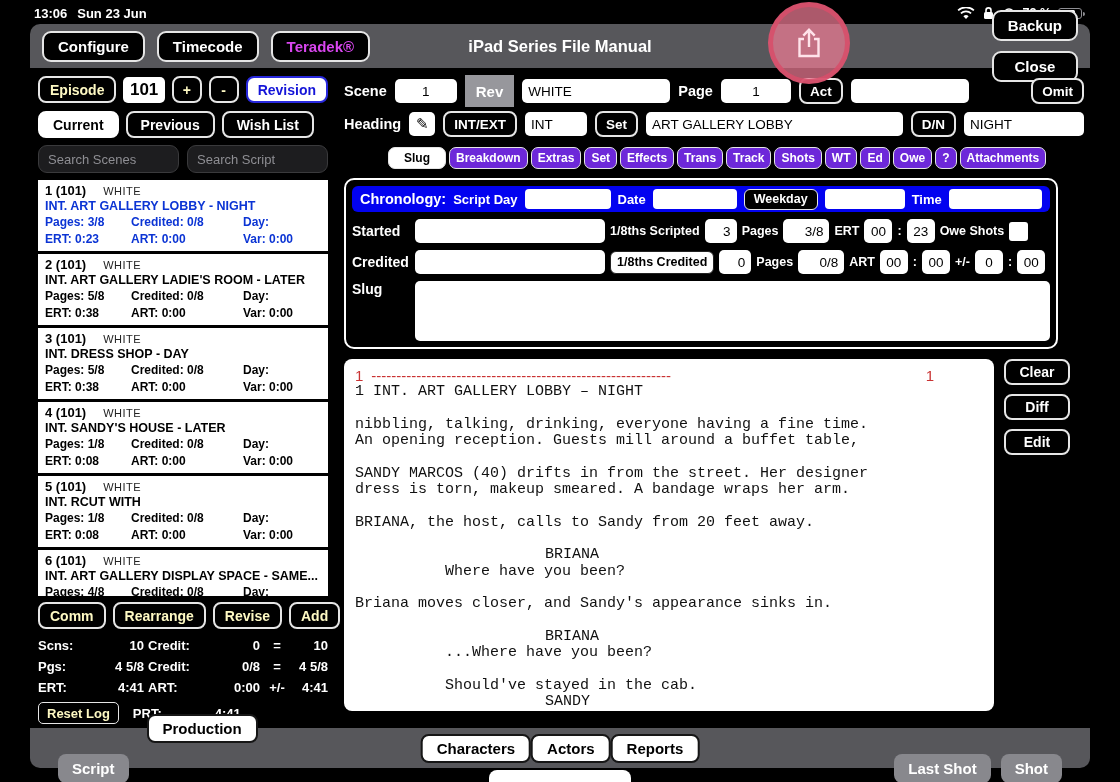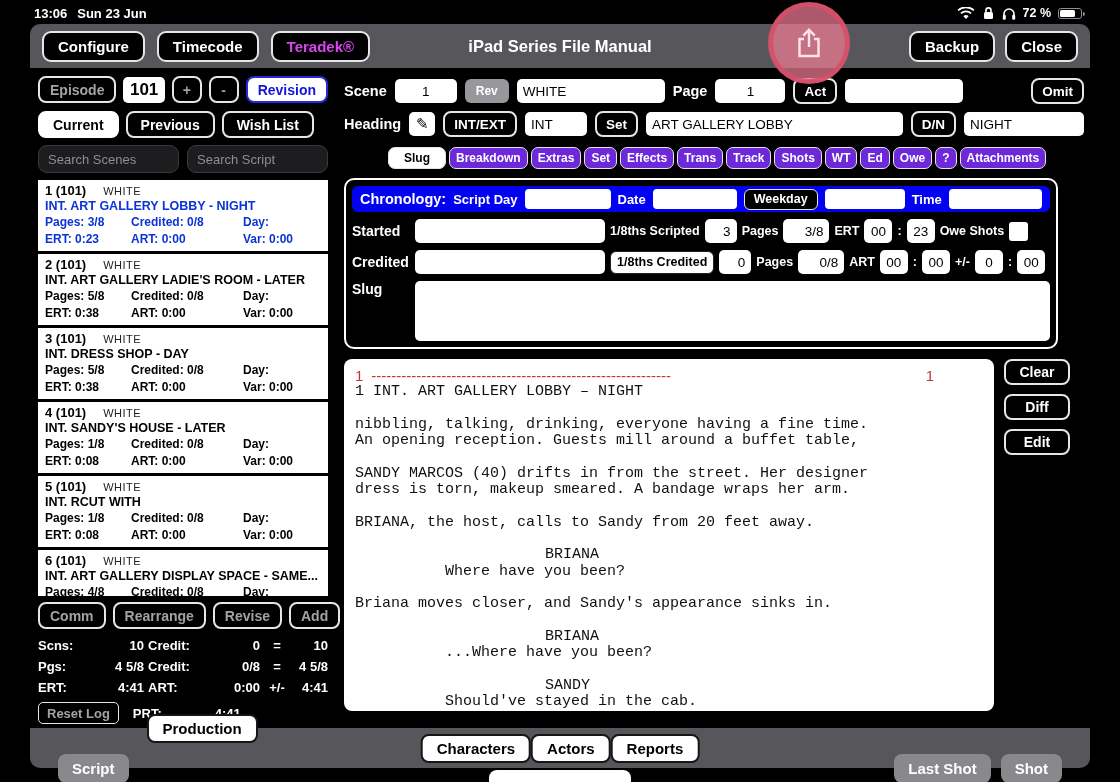--- a/index.html
+++ b/index.html
@@ -16,35 +16,35 @@
   .batt .fill { position:absolute; left:1px; top:1px; bottom:1px; width:70%; background:#fff; border-radius:1.5px; }
   .batt:after { content:""; position:absolute; right:-4px; top:3px; width:2.5px; height:4px; background:#8e8e93; border-radius:0 2px 2px 0; }
 
   
   .toolbar { position:absolute; left:30px; right:30px; top:24px; height:44px; background:#57575b;
     border-radius:10px 10px 0 0; display:flex; align-items:center; gap:12px; padding:0 12px; }
   .tbtn { background:#000; color:#fff; border:2px solid #e6e6e6; border-radius:9px;
     font-weight:bold; font-size:15px; height:31px; padding:0 14px; cursor:pointer; }
   .tbtn.teradek { color:#d946ef; }
   .tb-title { position:absolute; left:50%; transform:translateX(-50%); color:#fff; font-weight:bold; font-size:16.5px; }
-  .tb-right { margin-left:auto; display:flex; gap:10px; }
+  .tb-right { margin-left:auto; display:flex; gap:10px;flex-direction:column; }
 
   .touch { position:absolute; left:768px; top:2px; width:82px; height:82px; border-radius:50%;
     background:rgba(238,123,148,0.72); border:5px solid rgba(216,78,106,0.85); z-index:40;
     display:flex; align-items:center; justify-content:center; }
   .sharebtn { background:transparent; border:none; cursor:pointer; display:flex; }
 
   
   .content { position:absolute; top:68px; left:30px; right:30px; height:660px; display:flex; }
   .sidebar { width:302px; padding:8px 4px 4px 8px; display:flex; flex-direction:column; }
   .main { flex:1; padding:10px 6px 0 12px; min-width:0; }
 
   
   .ep-row { display:flex; gap:7px; align-items:center; }
-  .sbtn { background:#000; color:#a3a3a3; border:2px solid #e6e6e6; border-radius:8px;
+  .sbtn { background:#000; color:#fef9c3; border:2px solid #e6e6e6; border-radius:8px;
     font-weight:bold; font-size:14px; height:27px; padding:0 10px; cursor:pointer; white-space:nowrap; }
   .win { background:#fff; border:none; outline:none; border-radius:5px; height:24px;
     font-size:13.5px; color:#000; padding:0 6px; min-width:0; }
   .ep { width:46px; text-align:center; font-weight:bold; font-size:17px; height:26px; }
   .sq { width:34px; padding:0; }
   .revision { background:#fff; color:#1515d8; border:2px solid #2828dd; }
   .side-tabs { display:flex; gap:7px; margin-top:8px; }
   .stab { background:#000; color:#fff; border:2px solid #e6e6e6; border-radius:8px;
     font-weight:bold; font-size:14px; height:27px; padding:0 13px; cursor:pointer; }
   .stab.sel { background:#fff; color:#000; border-color:#fff; }
@@ -68,22 +68,22 @@
   .reset-row { display:flex; align-items:center; margin-top:7px; color:#fff; font-weight:bold; font-size:13px; }
   .reset { height:22px; font-size:13px; border-width:1.5px; border-radius:5px; padding:0 8px; }
   .prt-l { margin-left:14px; width:62px; }
   .prt-v { width:46px; text-align:right; }
 
   
   .mrow { display:flex; align-items:center; gap:8px; height:26px; margin-bottom:7px; }
   .lbl { color:#fff; font-weight:bold; font-size:14.5px; white-space:nowrap; }
   .kbtn { background:#000; color:#fff; border:2px solid #e6e6e6; border-radius:8px;
     font-weight:bold; font-size:13.5px; height:26px; padding:0 9px; cursor:pointer; white-space:nowrap; }
-  .gbtn { background:#97979c; color:#fff; border:none; border-radius:6px; font-weight:bold;
-    font-size:12px; height:24px; padding:0 11px; cursor:pointer; }
+  .gbtn { background:#97979c; color:#fff; border:none; border-radius:0; font-weight:bold;
+    font-size:15px; height:32px; padding:0 11px; cursor:pointer; }
   .ctr { text-align:center; } .rt { text-align:right; }
   .w28{width:28px;} .w32{width:32px;} .w46{width:46px;} .w62{width:62px;} .w70{width:70px;}
   .w80{width:80px;} .w84{width:84px;} .w86{width:86px;} .w118{width:118px;} .w120{width:120px;}
   .w148{width:148px;} .w190{width:190px;}
   .grow { flex:1; }
   .spacer { flex:1; }
   .hicon { width:26px; height:24px; background:#fff; border-radius:5px; color:#000;
     display:flex; align-items:center; justify-content:center; font-size:15px; cursor:pointer; }
 
   .dtabs { display:flex; gap:3px; margin:10px 0 0 44px; }
@@ -441,22 +441,22 @@
             <div class="sline action">BRIANA, the host, calls to Sandy from 20 feet away.</div>
             <div class="sline">&nbsp;</div>
             <div class="sline character">BRIANA</div>
             <div class="sline dialogue">Where have you been?</div>
             <div class="sline">&nbsp;</div>
             <div class="sline action">Briana moves closer, and Sandy's appearance sinks in.</div>
             <div class="sline">&nbsp;</div>
             <div class="sline character">BRIANA</div>
             <div class="sline dialogue">...Where have you been?</div>
             <div class="sline">&nbsp;</div>
+            <div class="sline dialogue">Should've stayed in the cab.</div>
             <div class="sline character">SANDY</div>
-            <div class="sline dialogue">Should've stayed in the cab.</div>
           </div>
         <div class="script-btns">
             <button class="xbtn">Clear</button>
             <button class="xbtn">Diff</button>
             <button class="xbtn">Edit</button>
           </div>
       </div>
     </main>
   </div>
 

